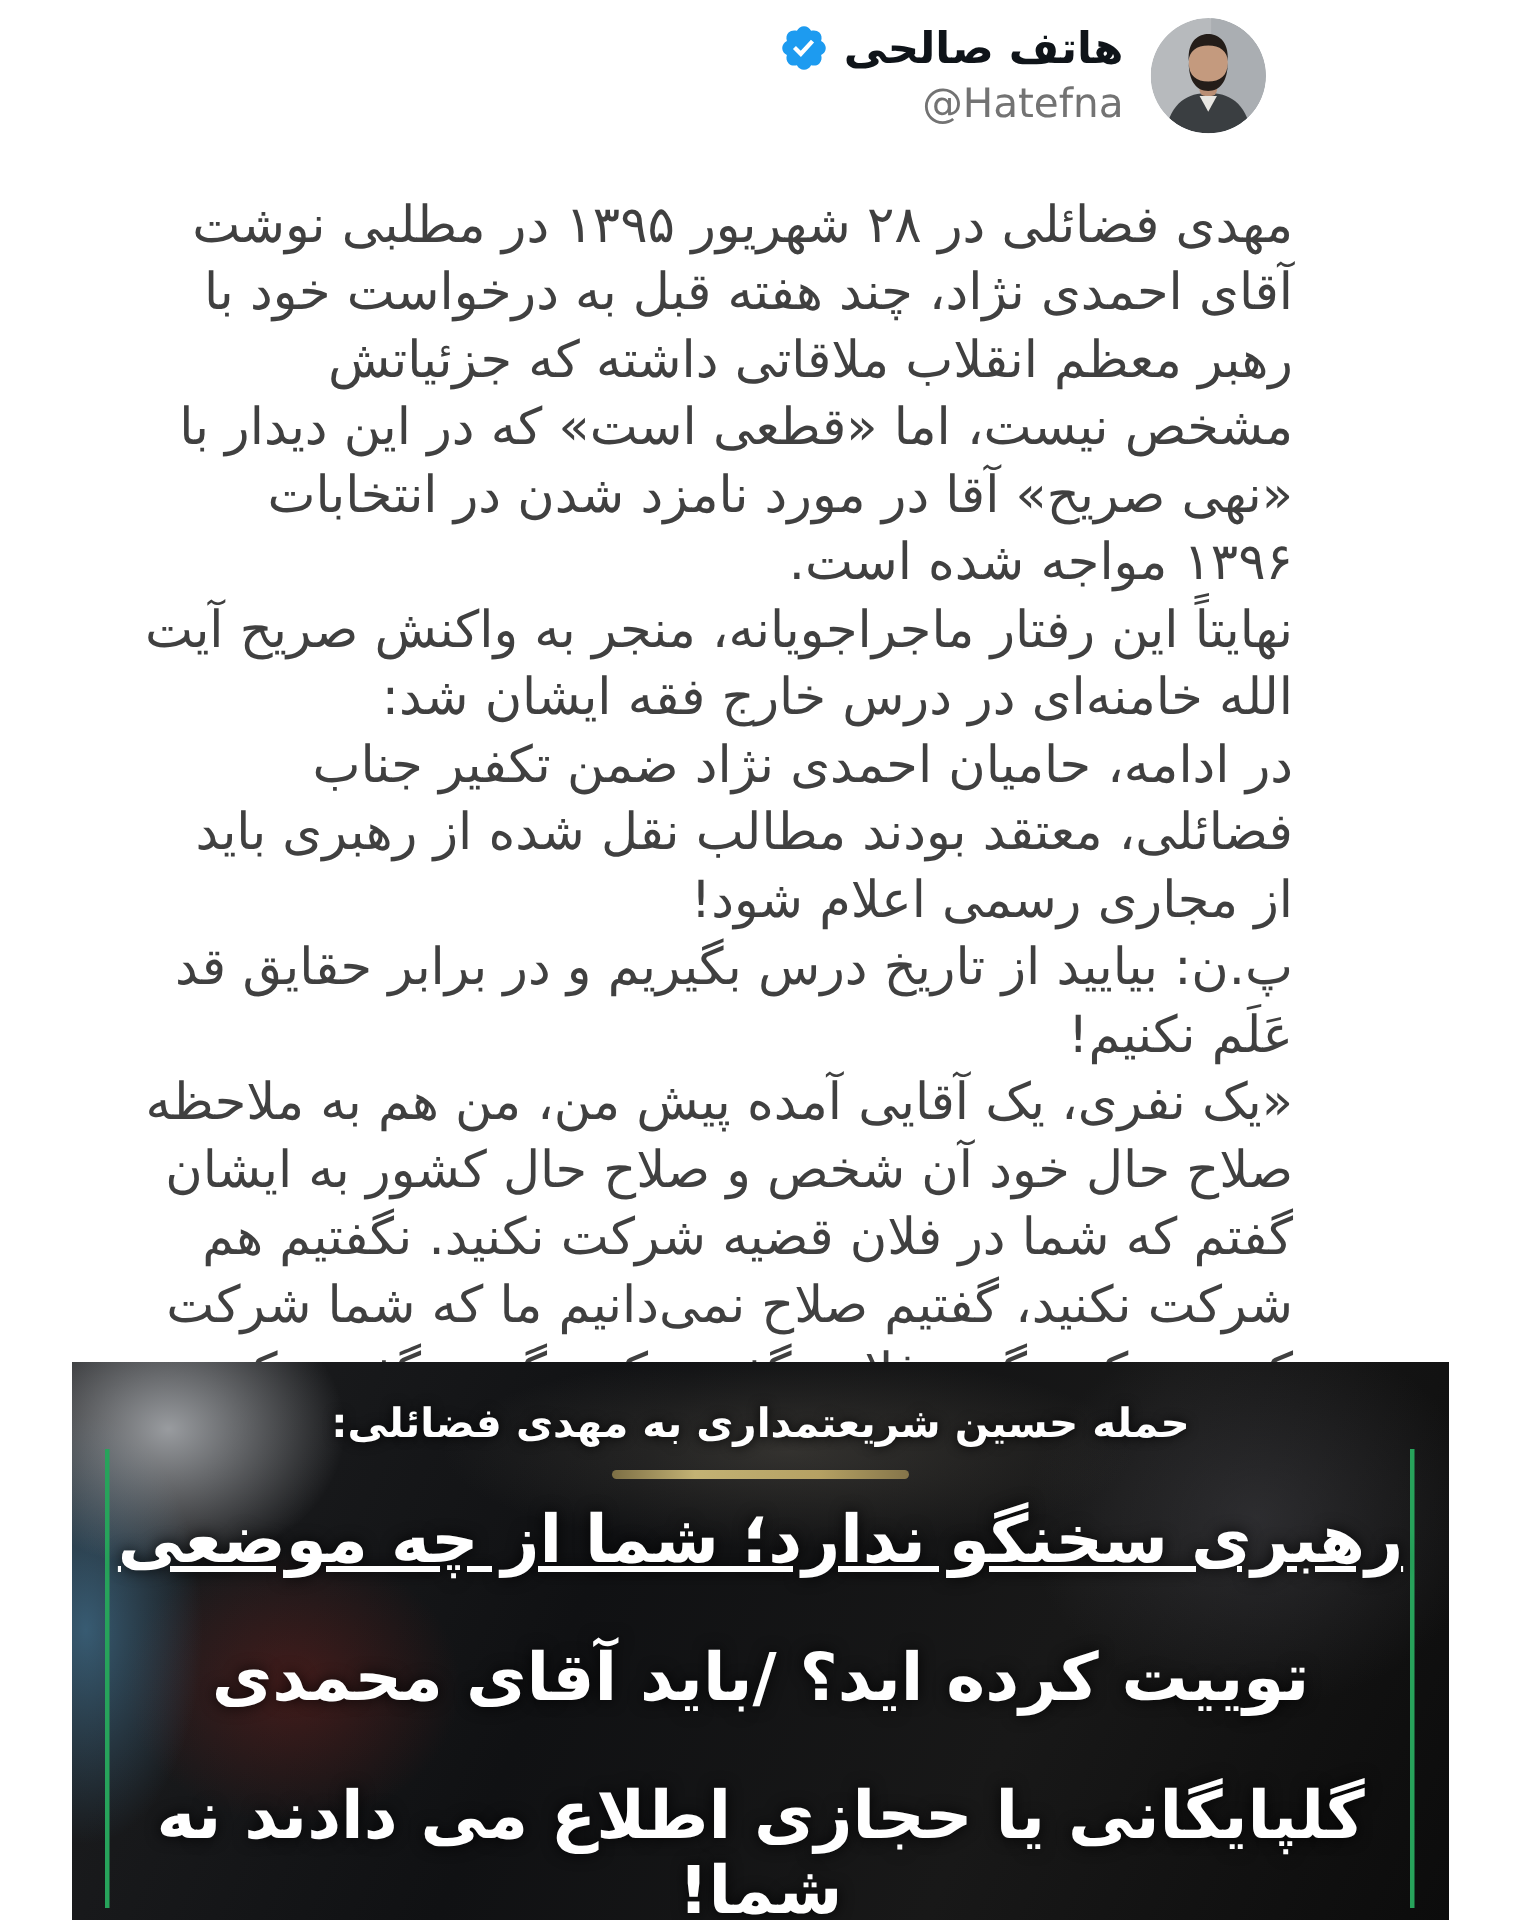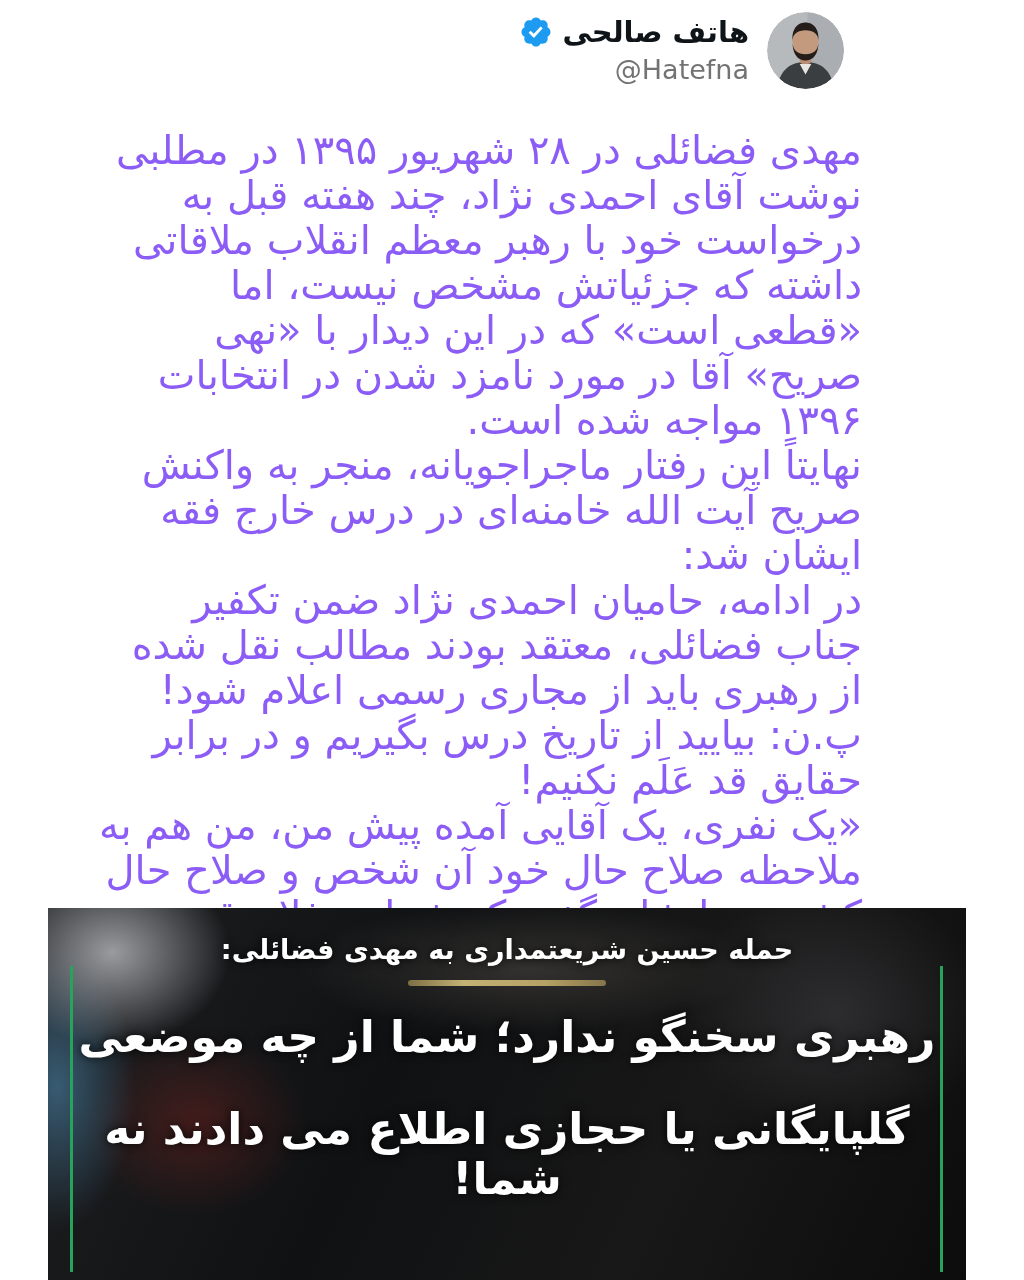--- a/index.html
+++ b/index.html
@@ -65,22 +65,22 @@
     line-height: 32px;
   }
 
   
   .tweet-body {
     position: absolute;
     top: 128px;
     right: 98px;
     left: 96px;
     text-align: right;
-    color: #8b5cf6;
-    font-size: 40px;
+    color: #404040;
+    font-size: 34px;
     line-height: 45px;
   }
   .tweet-body p { margin: 0; }
 
   
   .embed {
     position: absolute;
     top: 908px;
     left: 48px;
     width: 918px;
@@ -127,21 +127,21 @@
     margin: 14px auto 0;
     border-radius: 4px;
     background: linear-gradient(90deg, #7d6f45 0%, #c3b274 28%, #b5a163 70%, #85754a 100%);
   }
   .embed-line {
     font-size: 44px;
     font-weight: bold;
     line-height: 50px;
     text-shadow: 0 0 10px rgba(0,0,0,0.85);
   }
-  .embed-line.l1 { margin-top: 26px; }
+  .embed-line.l1 { margin-top: 16px; text-decoration: underline; }
   .embed-line.l2 { margin-top: 42px; }
   .embed-line.l3 { margin-top: 42px; }
 </style>
 </head>
 <body>
 
 <div class="page">
 
   <header class="tweet-header">
     <div class="avatar">
@@ -185,17 +185,18 @@
   </main>
 
   <figure class="embed">
     <div class="embed-bg"></div>
     <div class="green-line left"></div>
     <div class="green-line right"></div>
     <div class="embed-content">
       <div class="embed-header">حمله حسین شریعتمداری به مهدی فضائلی:</div>
       <div class="pen-divider"></div>
       <div class="embed-line l1">رهبری سخنگو ندارد؛ شما از چه موضعی</div>
+      <div class="embed-line l2">توییت کرده اید؟ /باید آقای محمدی</div>
       <div class="embed-line l3">گلپایگانی یا حجازی اطلاع می دادند نه شما!</div>
     </div>
   </figure>
 
 </div>
 
 </body></html>

